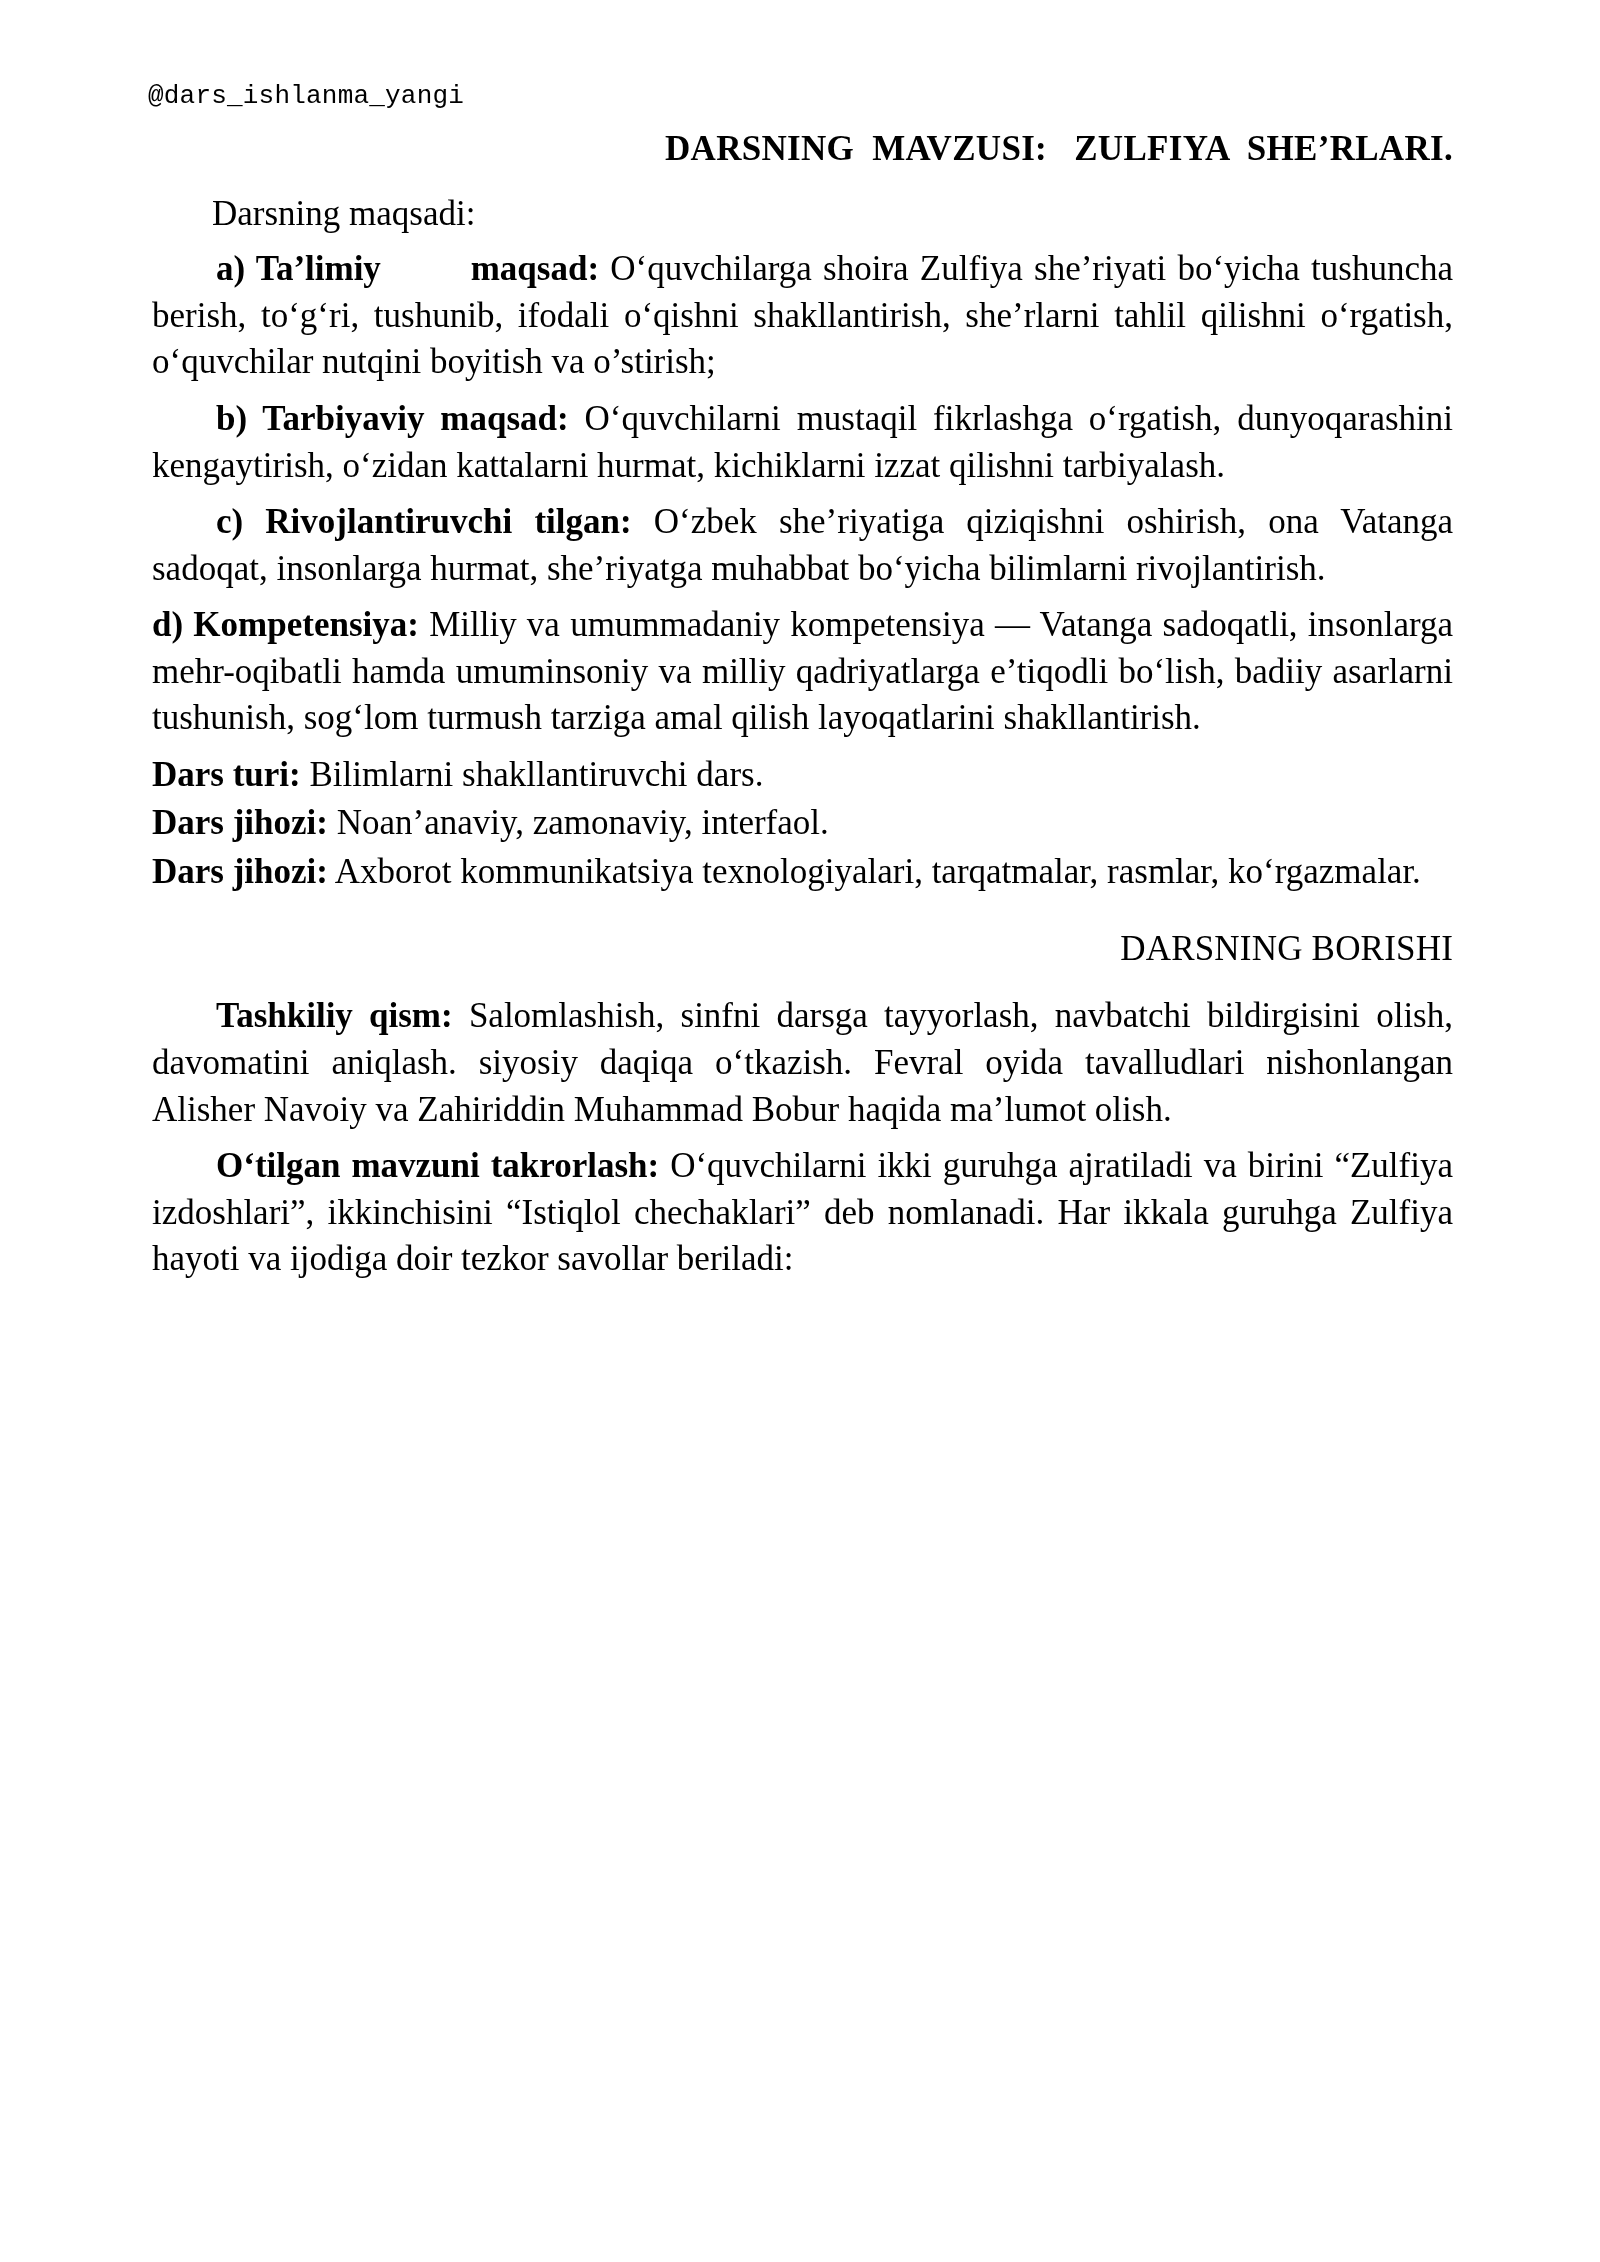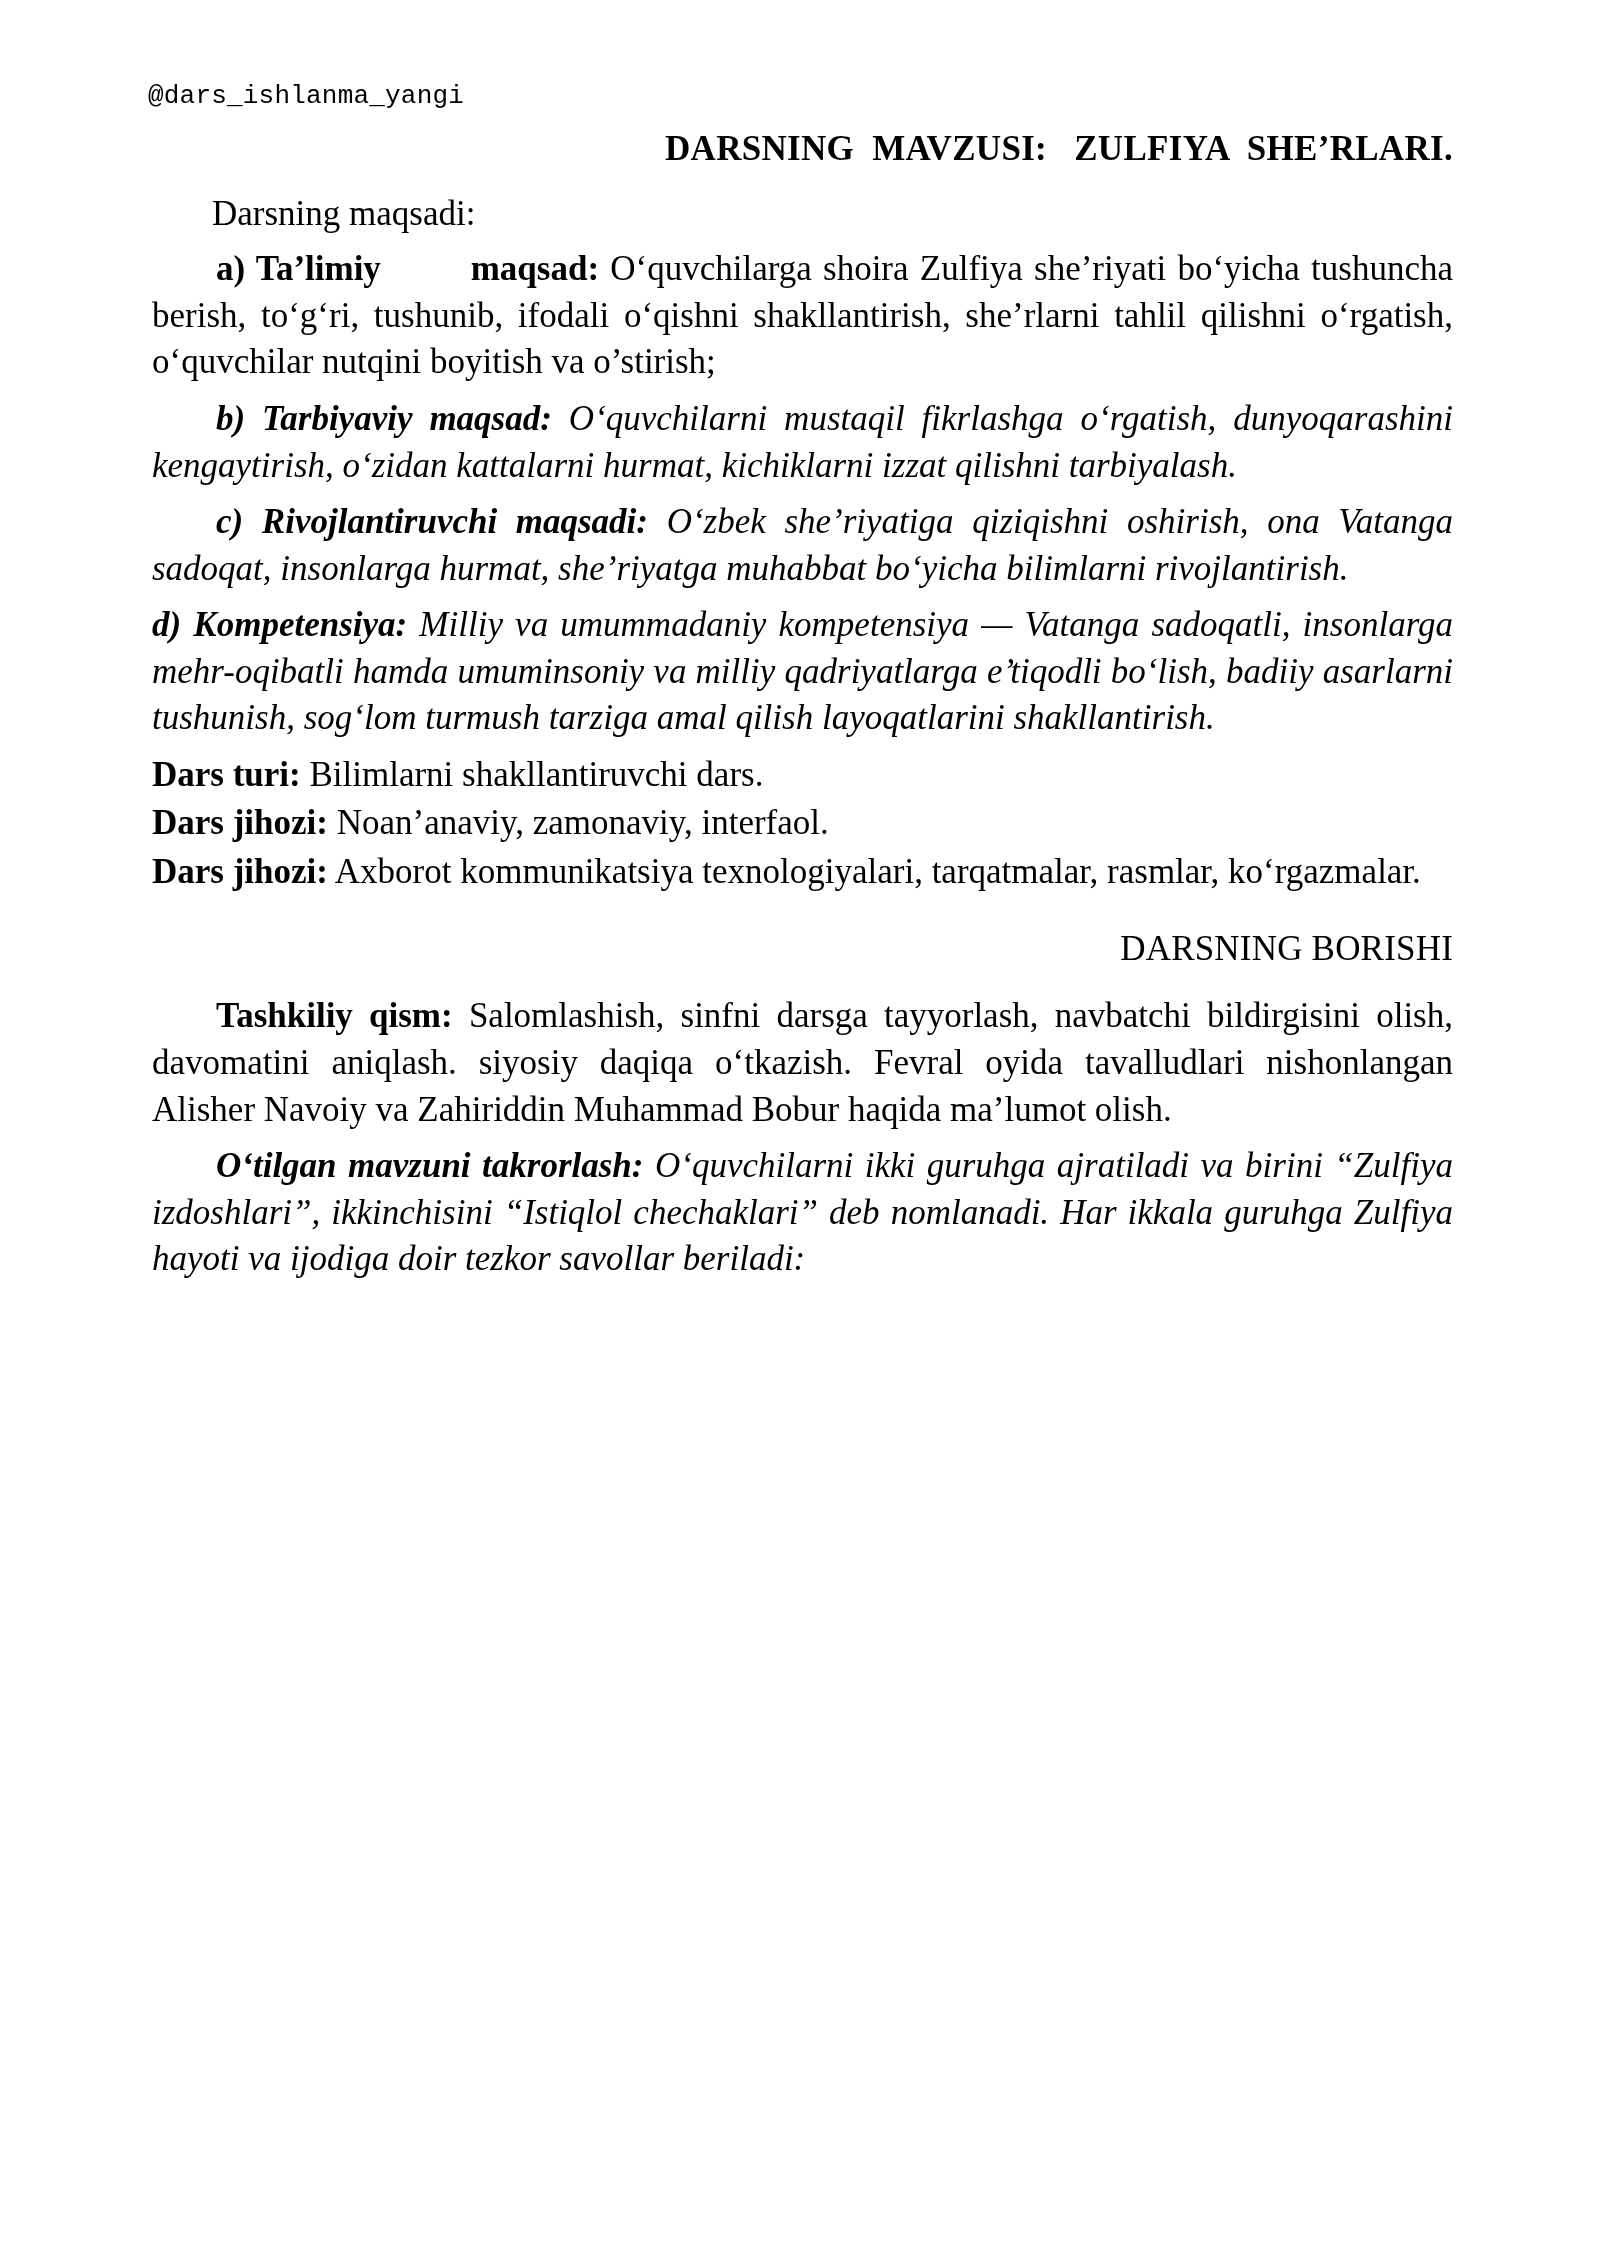--- a/index.html
+++ b/index.html
@@ -68,21 +68,21 @@
     margin: 34px 0 24px 0;
     text-align: right;
     letter-spacing: 0.2px;
   }
   .sub-head {
     font-size: 35px;
     font-weight: normal;
     margin: 0 0 12px 0;
     text-indent: 64px;
   }
-  .gap-before { margin-top: 14px; font-style: italic; }
+  .gap-before { margin-top: 14px; }
 </style>
 </head>
 <body>
 
 <div class="page">
   <div class="content">
 
     <div class="watermark">@dars_ishlanma_yangi</div>
 
     <div class="doc-title">DARSNING  MAVZUSI:   ZULFIYA  SHE’RLARI.</div>
@@ -93,21 +93,21 @@
       <span class="b">a) Ta’limiy</span><span class="b">&nbsp;&nbsp;&nbsp;&nbsp;&nbsp;&nbsp;&nbsp;&nbsp;</span><span class="b">maqsad:</span>
       <span>O‘quvchilarga shoira Zulfiya she’riyati bo‘yicha tushuncha berish, to‘g‘ri, tushunib, ifodali o‘qishni shakllantirish, she’rlarni tahlil qilishni o‘rgatish, o‘quvchilar nutqini boyitish va o’stirish;</span>
     </p>
 
     <p class="para indent gap-before">
       <span class="b">b) Tarbiyaviy maqsad:</span>
       <span>O‘quvchilarni mustaqil fikrlashga o‘rgatish, dunyoqarashini kengaytirish, o‘zidan kattalarni hurmat, kichiklarni izzat qilishni tarbiyalash.</span>
     </p>
 
     <p class="para indent gap-before">
-      <span class="b">c) Rivojlantiruvchi maqsadi:</span>
+      <span class="b">c) Rivojlantiruvchi tilgan:</span>
       <span>O‘zbek she’riyatiga qiziqishni oshirish, ona Vatanga sadoqat, insonlarga hurmat, she’riyatga muhabbat bo‘yicha bilimlarni rivojlantirish.</span>
     </p>
 
     <p class="para noindent gap-before">
       <span class="b">d)  Kompetensiya:</span>
       <span>Milliy va umummadaniy kompetensiya — Vatanga sadoqatli, insonlarga mehr-oqibatli hamda umuminsoniy va milliy qadriyatlarga e’tiqodli bo‘lish, badiiy asarlarni tushunish, sog‘lom turmush tarziga amal qilish layoqatlarini shakllantirish.</span>
     </p>
 
     <p class="para noindent tight">
       <span class="b">Dars turi:</span>

